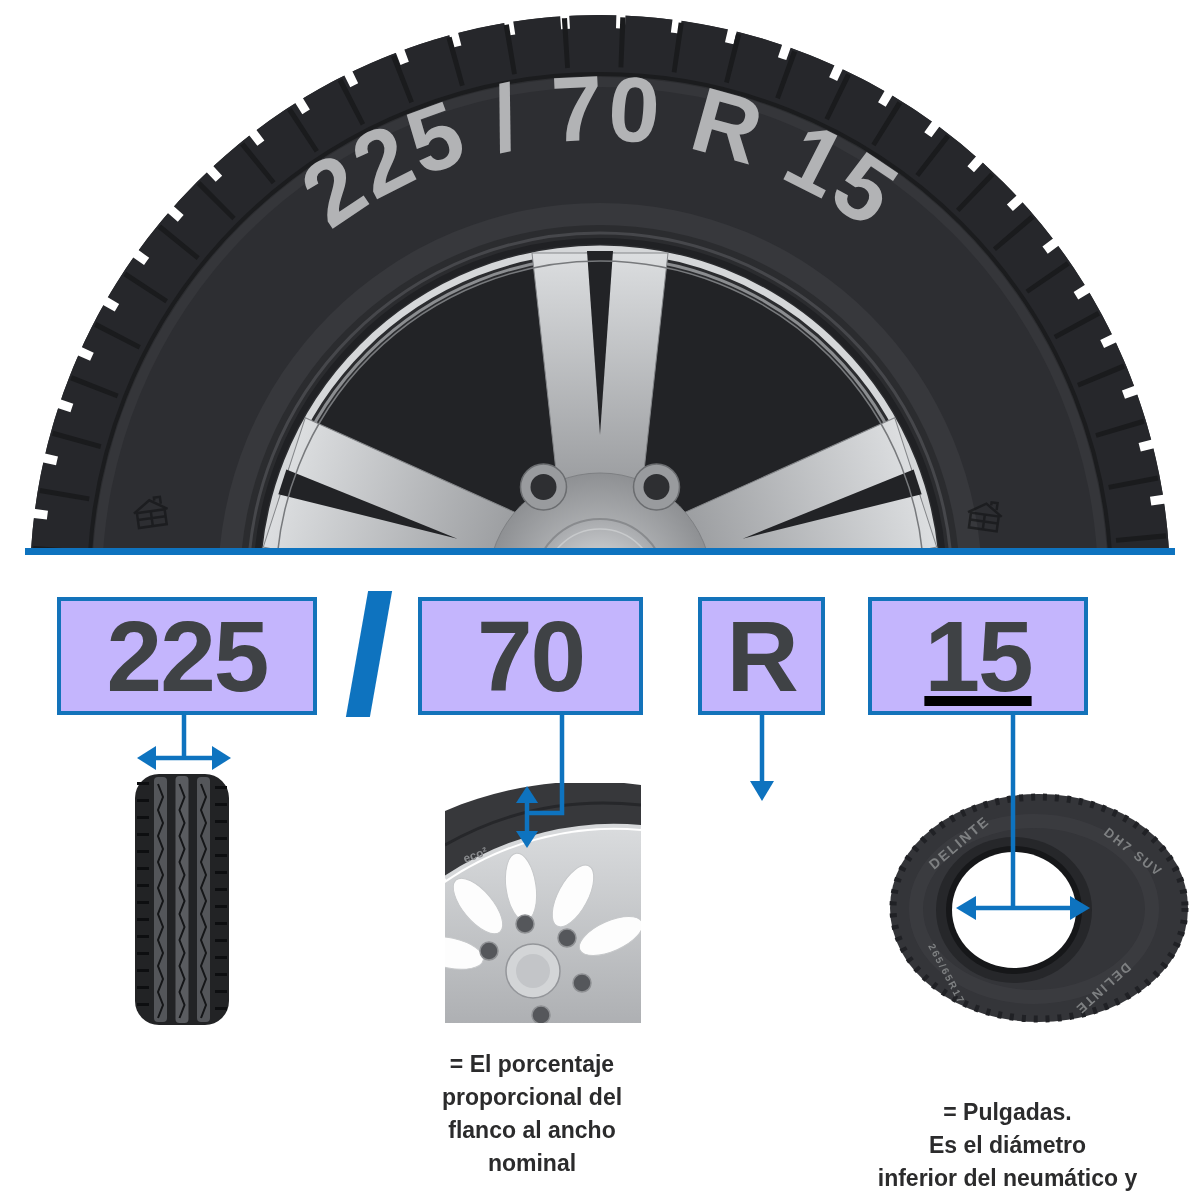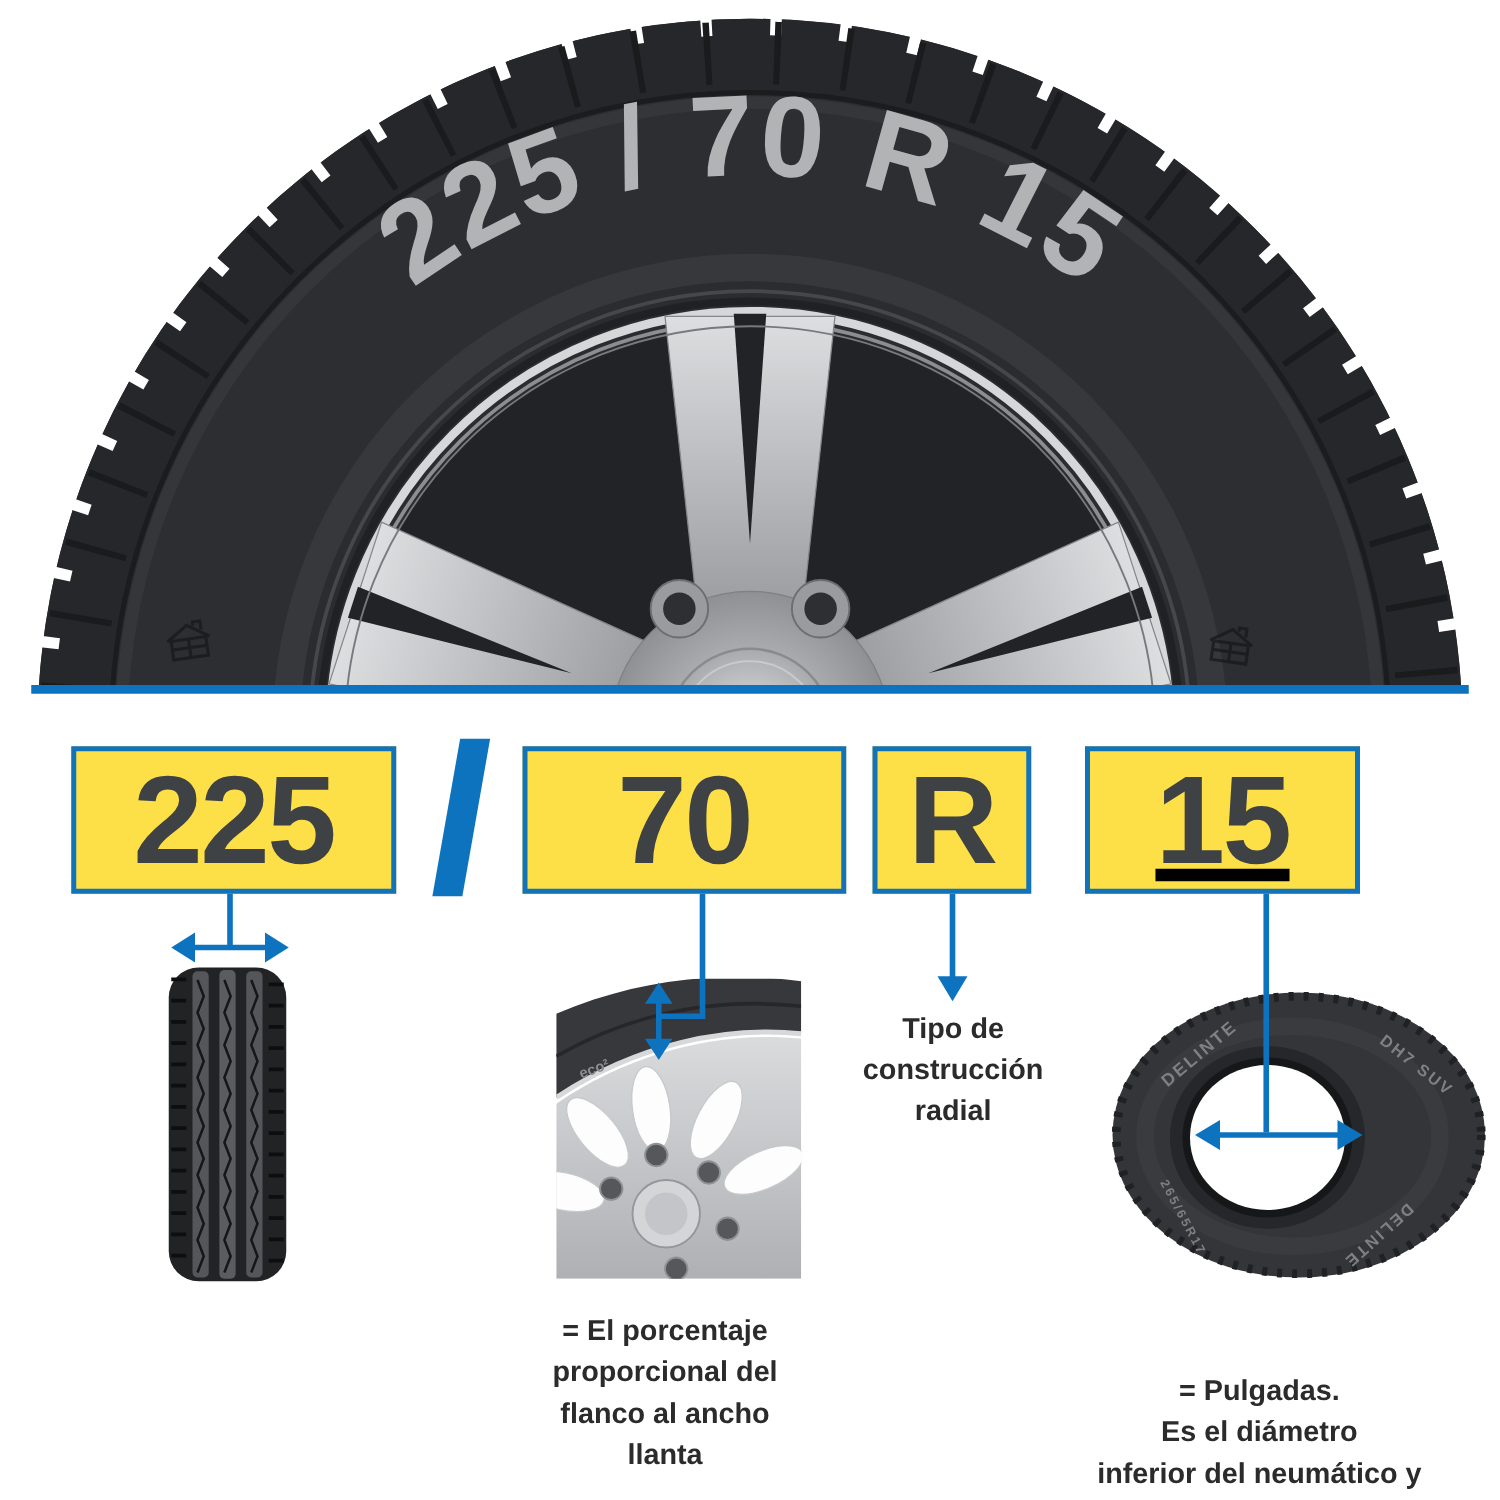--- a/index.html
+++ b/index.html
@@ -4,25 +4,25 @@
 <style>
   html,body{margin:0;padding:0;background:#ffffff;}
   #canvas{position:relative;width:1200px;height:1200px;background:#ffffff;overflow:hidden;
           font-family:"Liberation Sans","DejaVu Sans",sans-serif;}
   .abs{position:absolute;}
   
   #tire-photo{left:0;top:0;width:1200px;height:552px;z-index:1;}
   
   #divider{left:25px;top:548px;width:1150px;height:7px;background:#0e73bf;z-index:2;}
   
-  .size-box{box-sizing:border-box;background:#fde047;border:4px solid #1373ba;
+  .size-box{box-sizing:border-box;background:#c4b5fd;border:4px solid #1373ba;
             display:flex;align-items:center;justify-content:center;z-index:2;}
   .size-box .num{font-weight:bold;font-size:100px;color:#3f4245;line-height:1;letter-spacing:-2px;}
   #box-width {left:57px; top:597px;width:260px;height:118px;}
-  #box-aspect{left:418px;top:597px;width:259px;height:118px;}
+  #box-aspect{left:418px;top:597px;width:225px;height:118px;}
   #box-constr{left:698px;top:597px;width:127px;height:118px;}
   #box-diam  {left:868px;top:597px;width:220px;height:118px;text-decoration:underline;}
   #slash{left:357px;top:591px;width:24px;height:126px;background:#0e73bf;transform:skewX(-10deg);
          z-index:2;color:transparent;overflow:hidden;font-size:8px;}
   
   .caption{white-space:pre-line;text-align:center;font-weight:bold;font-size:23px;line-height:33px;
            color:#2b2b2c;z-index:2;}
   #caption-width {left:37px;  top:1048px;width:260px;}
   #caption-aspect{left:402px; top:1048px;width:260px;}
   #caption-constr{left:650px; top:806px; width:225px;}
@@ -194,24 +194,21 @@
       <text transform="translate(46,80) rotate(-40)" font-size="14">DELINTE</text>
       <text transform="translate(215,44) rotate(38)" font-size="13">DH7 SUV</text>
       <text transform="translate(40,156) rotate(62)" font-size="10">265/65R17</text>
       <text transform="translate(238,172) rotate(138)" font-size="13">DELINTE</text>
     </g>
   </svg>
 
   <div id="caption-aspect" class="abs caption">= El porcentaje
 proporcional del
 flanco al ancho
-llanta</div>
-  <div id="caption-constr" class="abs caption">Tipo de
-construcción
-radial</div>
+nominal</div>
   <div id="caption-diam" class="abs caption">= Pulgadas.
 Es el diámetro
 inferior del neumático y
 de la llanta en pulgadas</div>
 
   <svg id="annot" class="abs" width="1200" height="1200" viewBox="0 0 1200 1200">
     <g stroke="#0e73bf" stroke-width="4.5" fill="#0e73bf">
 
       <g>
         <line x1="184" y1="715" x2="184" y2="756"></line>

